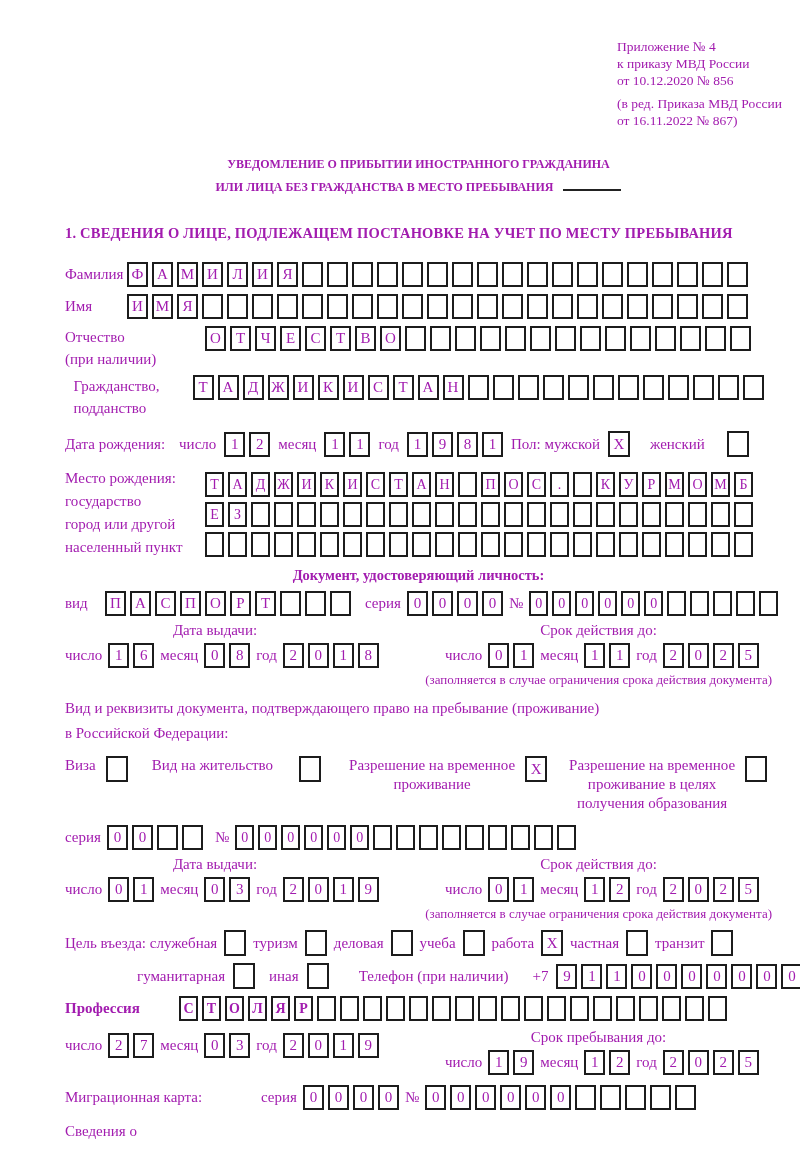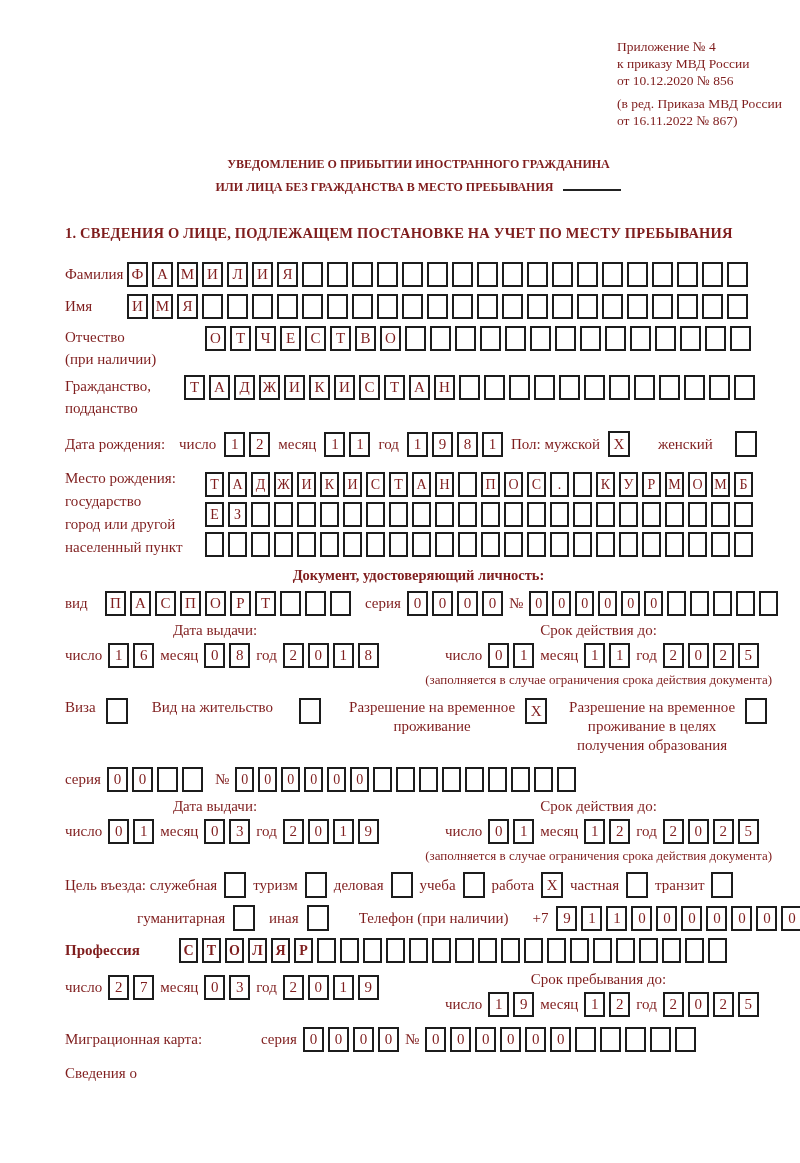--- a/index.html
+++ b/index.html
@@ -1,30 +1,30 @@
 <!DOCTYPE html>
 <html><head>
 <meta charset="utf-8">
 <style>
   * { margin:0; padding:0; box-sizing:border-box; }
   html,body { background:#888; }
   .page {
-    width:800px; height:1163px; margin:0 auto; background:#fff; color:#7f1d1d;
+    width:800px; height:1163px; margin:0 auto; background:#fff; color:#a21caf;
     font-family:"Liberation Serif","DejaVu Serif",serif; font-size:15px;
     padding:38px 28px 20px 65px; position:relative; overflow:hidden;
   }
   .appendix { margin-left:552px; width:185px; font-size:13.5px; line-height:17px; }
   .appendix .gap { margin-top:6px; }
   .forma { text-align:right; font-weight:bold; margin-top:24px; font-size:15px; letter-spacing:.5px; }
   .title { text-align:center; font-weight:bold; font-size:12px; line-height:23px; margin-top:24px; }
   .blank-line { display:inline-block; width:58px; border-bottom:2px solid #222; height:14px; margin-left:10px; }
   .section-h { font-weight:bold; font-size:14.5px; margin-top:26px; letter-spacing:.2px; }
 
   .row { display:flex; align-items:center; margin-top:7px; }
-  .row.tight { margin-top:5px; }
+  .row.tight { margin-top:5px;justify-content:center; }
   .lbl { flex:0 0 auto; }
   .cells { display:inline-flex; gap:4px; flex:0 0 auto; }
   .cells .cell {
     width:21px; height:25px; border:2px solid #1c1c1c; flex:0 0 auto;
     display:flex; align-items:center; justify-content:center;
     font-size:15px; line-height:1;
   }
   .cells.sm .cell { width:19px; height:25px; font-size:14px; }
   .cb { display:inline-flex; }
   .cb .cell { width:22px; height:26px; border:2px solid #1c1c1c; display:flex; align-items:center; justify-content:center; font-size:15px; }
@@ -207,21 +207,21 @@
     <span class="cells">
         <span class="cell">1</span>
         <span class="cell">9</span>
         <span class="cell">8</span>
         <span class="cell">1</span>
       </span>
     <span class="lbl">Пол: мужской</span>
     <span class="cb cells">
         <span class="cell">X</span>
       </span>
-    <span class="lbl" style="margin-left:20px;">женский</span>
+    <span class="lbl" style="margin-left:12px;">женский</span>
     <span class="cb cells" style="margin-left:14px;">
         <span class="cell"></span>
       </span>
   </div>
 
   <div class="row" style="align-items:flex-start; margin-top:10px;">
     <span class="mlabel" style="line-height:23px;">
       <span>Место рождения:</span><br>
       <span>государство</span><br>
       <span>город или другой</span><br>
@@ -389,20 +389,24 @@
             <span class="cell">2</span>
             <span class="cell">0</span>
             <span class="cell">2</span>
             <span class="cell">5</span>
           </span>
       </div>
     </div>
   </div>
   <div class="note">(заполняется в случае ограничения срока действия документа)</div>
 
+  <div style="margin-top:8px; line-height:25px;">
+    <div>Вид и реквизиты документа, подтверждающего право на пребывание (проживание)</div>
+    <div>в Российской Федерации:</div>
+  </div>
 
   <div class="permits">
     <span class="ptxt">Виза</span>
     <span class="cb cells">
         <span class="cell"></span>
       </span>
     <span class="ptxt" style="margin-left:14px;">Вид на жительство</span>
     <span class="cb cells" style="margin-left:16px;">
         <span class="cell"></span>
       </span>

